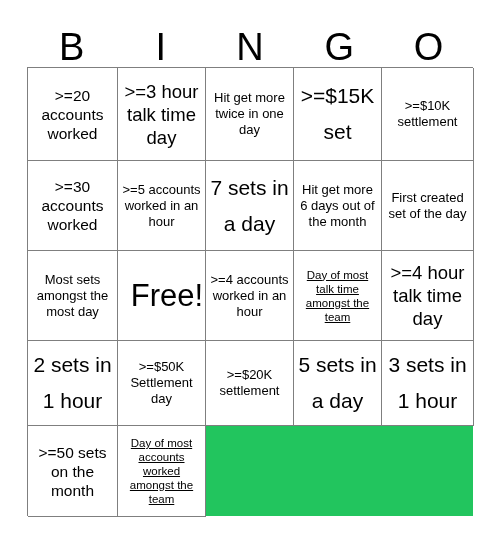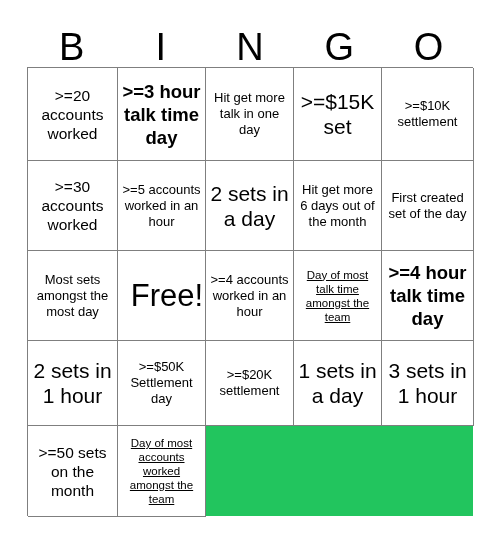--- a/index.html
+++ b/index.html
@@ -76,22 +76,22 @@
   }
   .cell span {
     display: block;
     width: 100%;
   }
 
   
   .t-xs  { font-size: 11.5px; line-height: 14px; text-decoration: underline; }
   .t-sm  { font-size: 13px;   line-height: 16px; }
   .t-md  { font-size: 15.5px; line-height: 19px; }
-  .t-lg  { font-size: 18.5px; line-height: 23px; font-weight: bold; }
-  .t-xl  { font-size: 21px;   line-height: 25px; }
+  .t-lg  { font-size: 18.5px; line-height: 23px; }
+  .t-xl  { font-size: 21px;   line-height: 36px; }
   .t-free{ font-size: 31px;   line-height: 34px; margin-left: 11px; }
 </style>
 </head>
 <body>
 
 <div id="bingo-card">
 
   <div id="bingo-header">
     <div class="header-cell">B</div>
     <div class="header-cell">I</div>
@@ -101,36 +101,36 @@
   </div>
 
   <div id="bingo-grid">
       <div class="cell">
         <span class="t-md">&gt;=20 accounts worked</span>
       </div>
       <div class="cell">
         <span class="t-lg">&gt;=3 hour talk time day</span>
       </div>
       <div class="cell">
-        <span class="t-sm">Hit get more talk in one day</span>
+        <span class="t-sm">Hit get more twice in one day</span>
       </div>
       <div class="cell">
         <span class="t-xl">&gt;=$15K set</span>
       </div>
       <div class="cell">
         <span class="t-sm">&gt;=$10K settlement</span>
       </div>
       <div class="cell">
         <span class="t-md">&gt;=30 accounts worked</span>
       </div>
       <div class="cell">
         <span class="t-sm">&gt;=5 accounts worked in an hour</span>
       </div>
       <div class="cell">
-        <span class="t-xl">2 sets in a day</span>
+        <span class="t-xl">7 sets in a day</span>
       </div>
       <div class="cell">
         <span class="t-sm">Hit get more 6 days out of the month</span>
       </div>
       <div class="cell">
         <span class="t-sm">First created set of the day</span>
       </div>
       <div class="cell">
         <span class="t-sm">Most sets amongst the most day</span>
       </div>
@@ -149,21 +149,21 @@
       <div class="cell">
         <span class="t-xl">2 sets in 1 hour</span>
       </div>
       <div class="cell">
         <span class="t-sm">&gt;=$50K Settlement day</span>
       </div>
       <div class="cell">
         <span class="t-sm">&gt;=$20K settlement</span>
       </div>
       <div class="cell">
-        <span class="t-xl">1 sets in a day</span>
+        <span class="t-xl">5 sets in a day</span>
       </div>
       <div class="cell">
         <span class="t-xl">3 sets in 1 hour</span>
       </div>
       <div class="cell">
         <span class="t-md">&gt;=50 sets on the month</span>
       </div>
       <div class="cell">
         <span class="t-xs">Day of most accounts worked amongst the team</span>
       </div>

